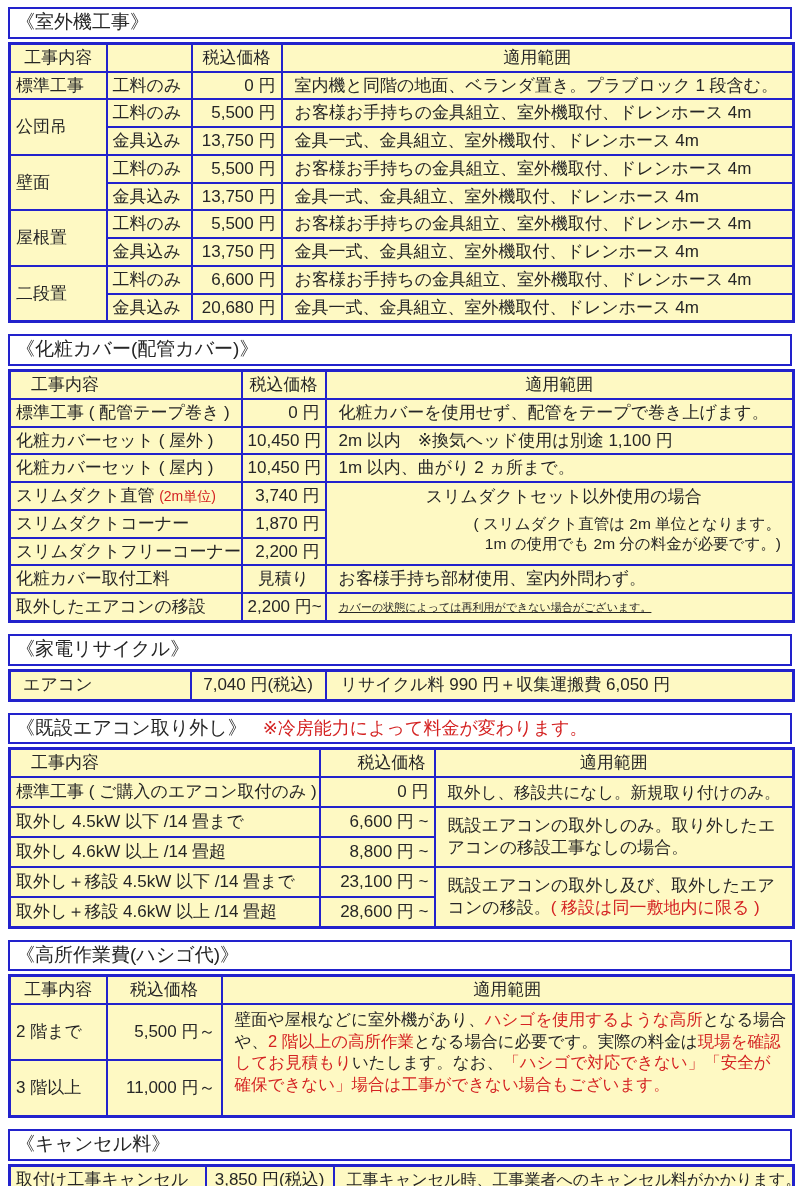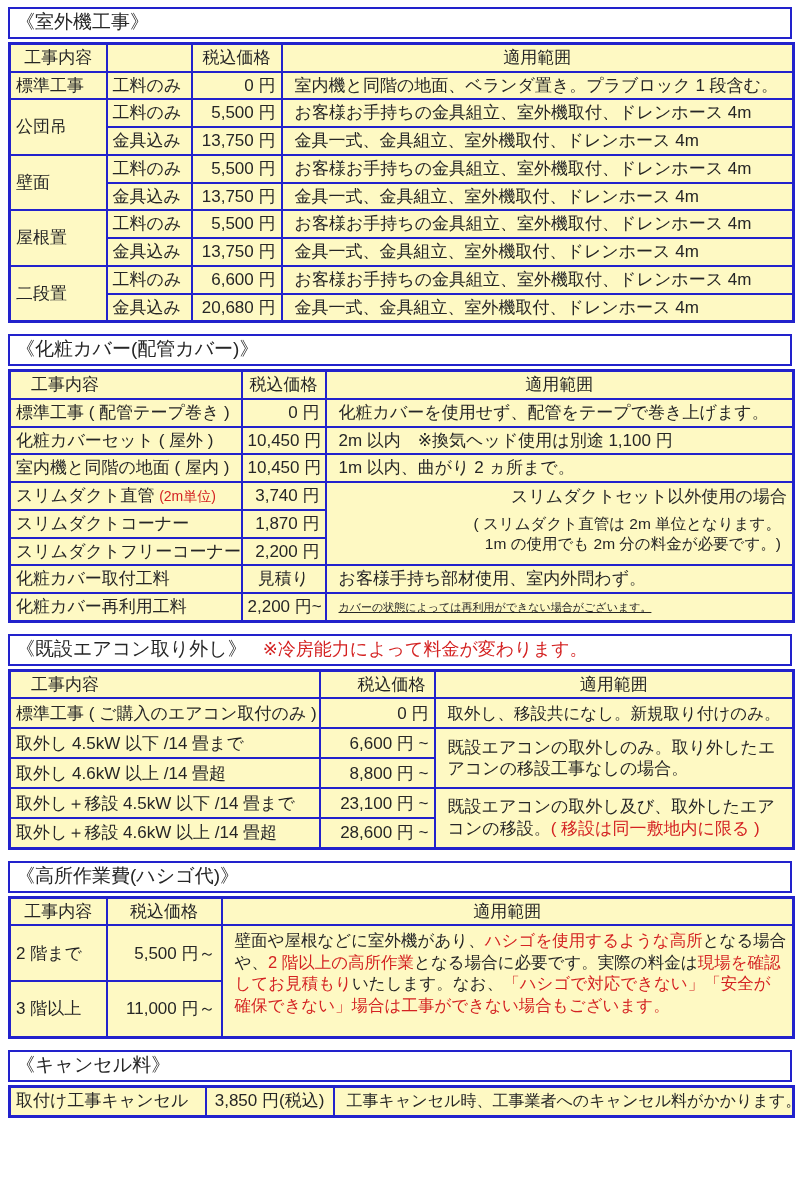--- a/index.html
+++ b/index.html
@@ -34,21 +34,21 @@
   td.label { text-align:left; white-space:nowrap; }
   td.price { text-align:right; padding-right:5px; white-space:nowrap; }
   td.price-c { text-align:center; white-space:nowrap; }
   td.scope { text-align:left; padding-left:12px; white-space:nowrap; }
   td.wrap { white-space:normal; }
   .head-left { text-align:left !important; padding-left:20px !important; }
   .head-right { text-align:right !important; padding-right:8px !important; }
   .label-note { color:var(--red); font-size:14px; }
   [data-color="red"] { color:var(--red); }
   [data-color="black"] { color:var(--ink); }
-  .slim-line1 { text-align:right; padding:1px 0 6px 2px; }
+  .slim-line1 { text-align:center; padding:1px 0 6px 2px; }
   .slim-note { text-align:right; font-size:15.5px; line-height:1.3; padding-right:6px; }
   .red-inline { color:var(--red); }
   .tall td { height:30px; }
 </style>
 </head>
 <body>
 
 <div class="page">
 
   <section>
@@ -143,21 +143,21 @@
         <td class="label">標準工事 ( 配管テープ巻き )</td>
         <td class="price">0 円</td>
         <td class="scope">化粧カバーを使用せず、配管をテープで巻き上げます。</td>
       </tr>
       <tr>
         <td class="label">化粧カバーセット ( 屋外 )</td>
         <td class="price">10,450 円</td>
         <td class="scope">2m 以内　※換気ヘッド使用は別途 1,100 円</td>
       </tr>
       <tr>
-        <td class="label">室内機と同階の地面 ( 屋内 )</td>
+        <td class="label">化粧カバーセット ( 屋内 )</td>
         <td class="price">10,450 円</td>
         <td class="scope">1m 以内、曲がり 2 ヵ所まで。</td>
       </tr>
       <tr>
         <td class="label"><span>スリムダクト直管 </span><span class="label-note">(2m単位)</span></td>
         <td class="price">3,740 円</td>
         <td class="scope wrap" rowspan="3" style="vertical-align:top;">
           <div class="slim-line1">スリムダクトセット以外使用の場合</div>
           <div class="slim-note">
             <div>( スリムダクト直管は 2m 単位となります。</div>
@@ -172,28 +172,47 @@
       <tr>
         <td class="label">スリムダクトフリーコーナー</td>
         <td class="price">2,200 円</td>
       </tr>
       <tr>
         <td class="label">化粧カバー取付工料</td>
         <td class="price-c">見積り</td>
         <td class="scope">お客様手持ち部材使用、室内外問わず。</td>
       </tr>
       <tr>
-        <td class="label">化粧カバー再利用工料</td>
+        <td class="label">取外したエアコンの移設</td>
         <td class="price">2,200 円~</td>
         <td class="scope" style="font-size:11px;text-decoration:underline;">カバーの状態によっては再利用ができない場合がございます。</td>
       </tr>
     </tbody>
       </table>
   </section>
 
+  <section>
+    <div class="title-box">
+      <span>《家電リサイクル》</span>
+    </div>
+    <table class="tall">
+      <colgroup>
+          <col style="width:181px">
+          <col style="width:135px">
+          <col style="width:468px">
+        </colgroup>
+      <tbody>
+          <tr>
+        <td class="label" style="padding-left:12px;">エアコン</td>
+        <td class="price-c">7,040 円(税込)</td>
+        <td class="scope" style="padding-left:14px;">リサイクル料 990 円＋収集運搬費 6,050 円</td>
+      </tr>
+    </tbody>
+      </table>
+  </section>
 
   <section>
     <div class="title-box">
       <span>《既設エアコン取り外し》</span><span class="title-note">※冷房能力によって料金が変わります。</span>
     </div>
     <table>
       <colgroup>
           <col style="width:310px">
           <col style="width:115px">
           <col style="width:359px">

